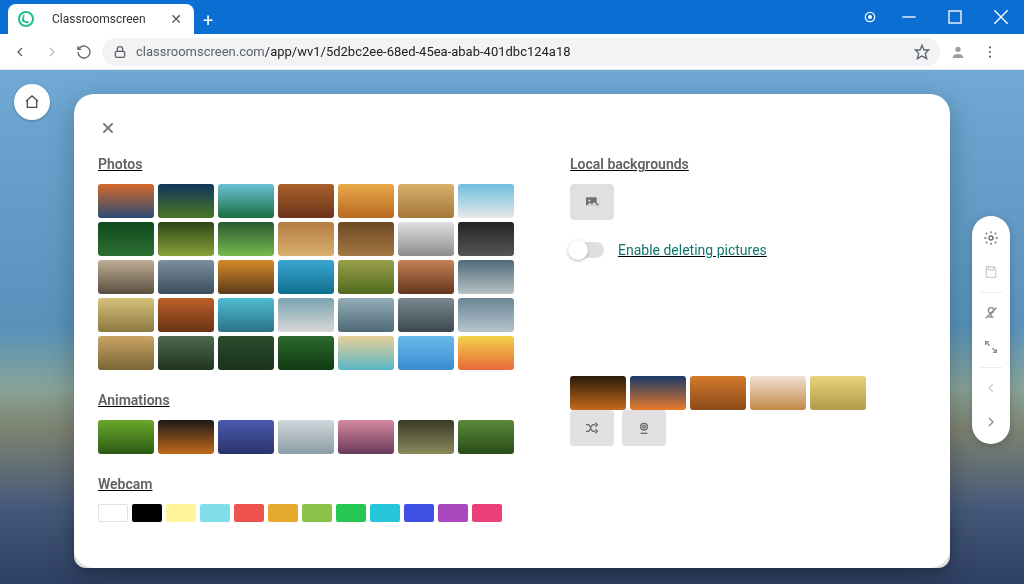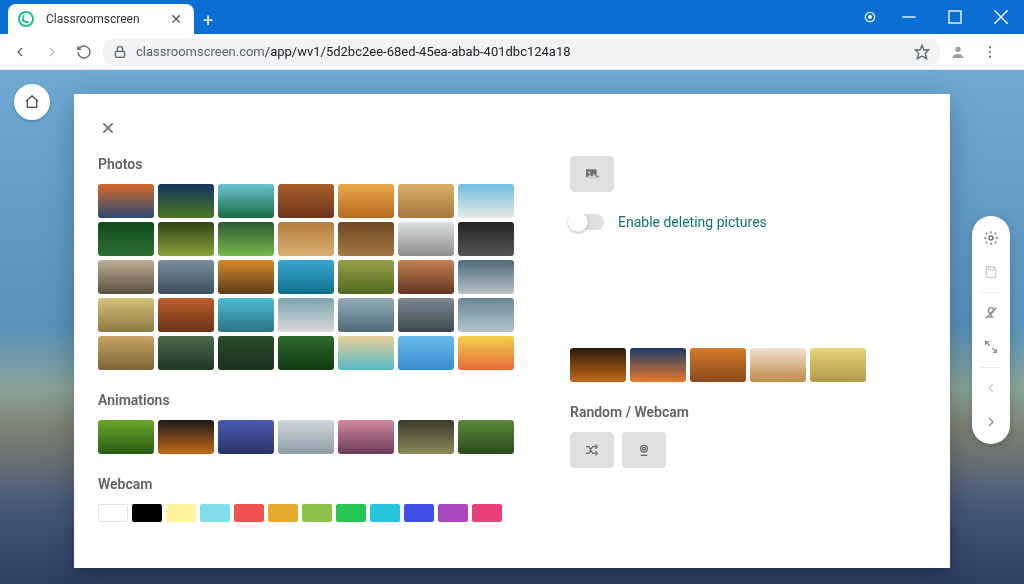--- a/index.html
+++ b/index.html
@@ -1,39 +1,39 @@
 <!DOCTYPE html>
 <html><head>
   <meta charset="utf-8">
   <style>
     * { margin:0; padding:0; box-sizing:border-box; font-family:-apple-system,BlinkMacSystemFont,"Segoe UI",Roboto,sans-serif; }
     body { width:1024px; height:584px; overflow:hidden; background:#0078d4; }
     
     .title-bar { height:34px; background:#0a6ed3; display:flex; align-items:flex-end; justify-content:space-between; }
     .tabs { display:flex; align-items:flex-end; padding-left:8px; }
-    .tab { background:#fff; border-radius:8px 8px 0 0; height:30px; width:186px; display:flex; align-items:center; padding:0 10px; gap:12px; font-size:12px; color:#333; position:relative; }
+    .tab { background:#fff; border-radius:8px 8px 0 0; height:30px; width:186px; display:flex; align-items:center; padding:0 10px; gap:18px; font-size:12px; color:#333; position:relative; }
     .favicon { width:16px; height:16px; border-radius:50%; border:2px solid #21c089; display:flex; align-items:center; justify-content:center; }
     .favicon::after { content:""; width:6px; height:6px; border:2px solid #21c089; border-right:none; border-top:none; border-radius:0 0 0 4px; transform:rotate(10deg); }
     .tab-close { margin-left:auto; width:16px; height:16px; display:flex; align-items:center; justify-content:center; color:#555; font-size:14px; cursor:pointer; }
     .new-tab { width:28px; height:28px; display:flex; align-items:center; justify-content:center; color:#fff; font-size:18px; cursor:pointer; }
     .win-ctrls { display:flex; height:34px; align-items:center; color:#fff; }
     .win-btn { width:46px; height:34px; display:flex; align-items:center; justify-content:center; font-size:12px; cursor:pointer;}
     .win-sync { width:32px; display:flex; align-items:center; justify-content:center; }
     
     .addr-bar { height:36px; background:#fff; border-bottom:1px solid #e5e5e5; display:flex; align-items:center; padding:0 20px 0 6px; gap:4px; }
     .nav-btn { width:28px; height:28px; display:flex; align-items:center; justify-content:center; color:#5f6368; cursor:pointer; border-radius:14px;}
     .nav-btn.dis { color:#bdbdbd; }
     .url-field { flex:1; height:28px; background:#f1f3f4; border-radius:14px; display:flex; align-items:center; padding:0 10px; gap:8px; font-size:13px; color:#5f6368; }
     .url-text { color:#202124; flex:1; white-space:nowrap; overflow:hidden; }
     .url-text .dim { color:#5f6368; }
     
     .vp { position:relative; width:1024px; height:514px; background:linear-gradient(#6fa9d4 0%, #5892bb 50%, #88a397 62%, #7d8270 70%, #46597a 85%, #2d3f62 100%); overflow:hidden; }
     .home-btn { position:absolute; top:14px; left:14px; width:36px; height:36px; background:#fff; border-radius:50%; display:flex; align-items:center; justify-content:center; box-shadow:0 1px 3px rgba(0,0,0,.25); cursor:pointer; }
     
-    .modal { position:absolute; left:74px; top:24px; width:876px; height:474px; background:#fff; border-radius:0; box-shadow:0 8px 28px rgba(0,0,0,.25); padding:22px 24px 22px 24px; overflow:hidden; }
+    .modal { position:absolute; left:74px; top:24px; width:876px; height:474px; background:#fff; border-radius:20px; box-shadow:0 8px 28px rgba(0,0,0,.25); padding:22px 24px 22px 24px; overflow:hidden;text-decoration:underline; }
     .close-x { position:absolute; left:18px; top:18px; width:32px; height:32px; display:flex; align-items:center; justify-content:center; color:#5f6368; cursor:pointer; font-size:22px; }
     .cols { display:flex; gap:42px; margin-top:40px; }
     .col-l { width:430px; }
     .col-r { flex:1; }
     .sect-title { font-size:14px; font-weight:600; color:#616161; margin-bottom:12px; }
     .sect-title.mt { margin-top:22px;}
     .thumb-grid { display:flex; flex-wrap:wrap; gap:4px; }
     .thumb { width:56px; height:34px; border-radius:3px; cursor:pointer; background-size:cover; background-position:center; }
     .swatch { width:30px; height:18px; border-radius:2px; cursor:pointer; }
     .swatch.bord{ border:1px solid #e0e0e0;}
@@ -281,20 +281,21 @@
             <div class="swatch" style="background: rgb(230, 171, 46);"></div>
             <div class="swatch" style="background: rgb(139, 195, 74);"></div>
             <div class="swatch" style="background: rgb(38, 198, 83);"></div>
             <div class="swatch" style="background: rgb(38, 198, 218);"></div>
             <div class="swatch" style="background: rgb(63, 81, 229);"></div>
             <div class="swatch" style="background: rgb(171, 71, 188);"></div>
             <div class="swatch" style="background: rgb(236, 64, 122);"></div>
           </div>
       </div>
       <div class="col-r">
+        <div class="sect-title">Local backgrounds</div>
         <div class="greybtn">
           <svg viewBox="0 0 24 24" fill="#707070">
               <rect x="3" y="5" width="16" height="12" rx="1"></rect>
               <circle cx="8" cy="10" r="1.6" fill="#e0e0e0"></circle>
               <path d="M5 17l4-4 3 3 3-4 4 5" fill="#e0e0e0"></path>
               <text x="18" y="20" font-size="10" fill="#707070">+</text>
             </svg>
         </div>
         <div class="toggle-row">
           <div class="tog"></div>
@@ -304,21 +305,20 @@
         <div style="height:118px"></div>
 
         <div class="thumb-grid" id="hall-grid">
             <div class="thumb" style="background: linear-gradient(rgb(42, 26, 10), rgb(196, 106, 26));"></div>
             <div class="thumb" style="background: linear-gradient(rgb(26, 58, 106), rgb(232, 122, 42));"></div>
             <div class="thumb" style="background: linear-gradient(rgb(212, 122, 42), rgb(138, 74, 26));"></div>
             <div class="thumb" style="background: linear-gradient(rgb(240, 224, 208), rgb(192, 138, 74));"></div>
             <div class="thumb" style="background: linear-gradient(rgb(232, 212, 122), rgb(176, 154, 74));"></div>
           </div>
 
-        <div class="sect-title mt">Random / Webcam</div>
         <div class="action-row">
           <div class="greybtn">
             <svg viewBox="0 0 24 24" fill="none" stroke="#6a6a6a" stroke-width="2">
                 <path d="M3 7h4l3 4 3-4h4"></path>
                 <polyline points="17 4 20 7 17 10"></polyline>
                 <path d="M3 17h4l3-4 3 4h4"></path>
                 <polyline points="17 14 20 17 17 20"></polyline>
               </svg>
           </div>
           <div class="greybtn">

